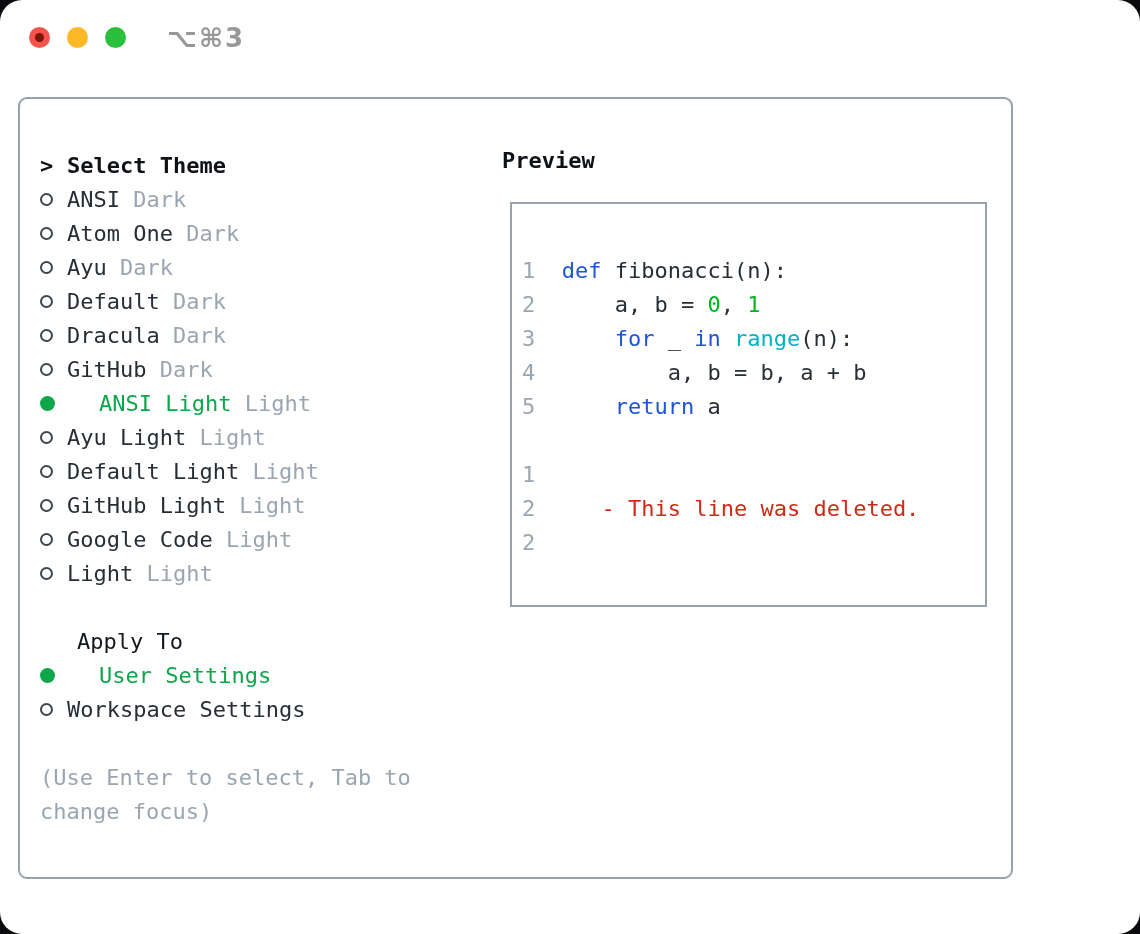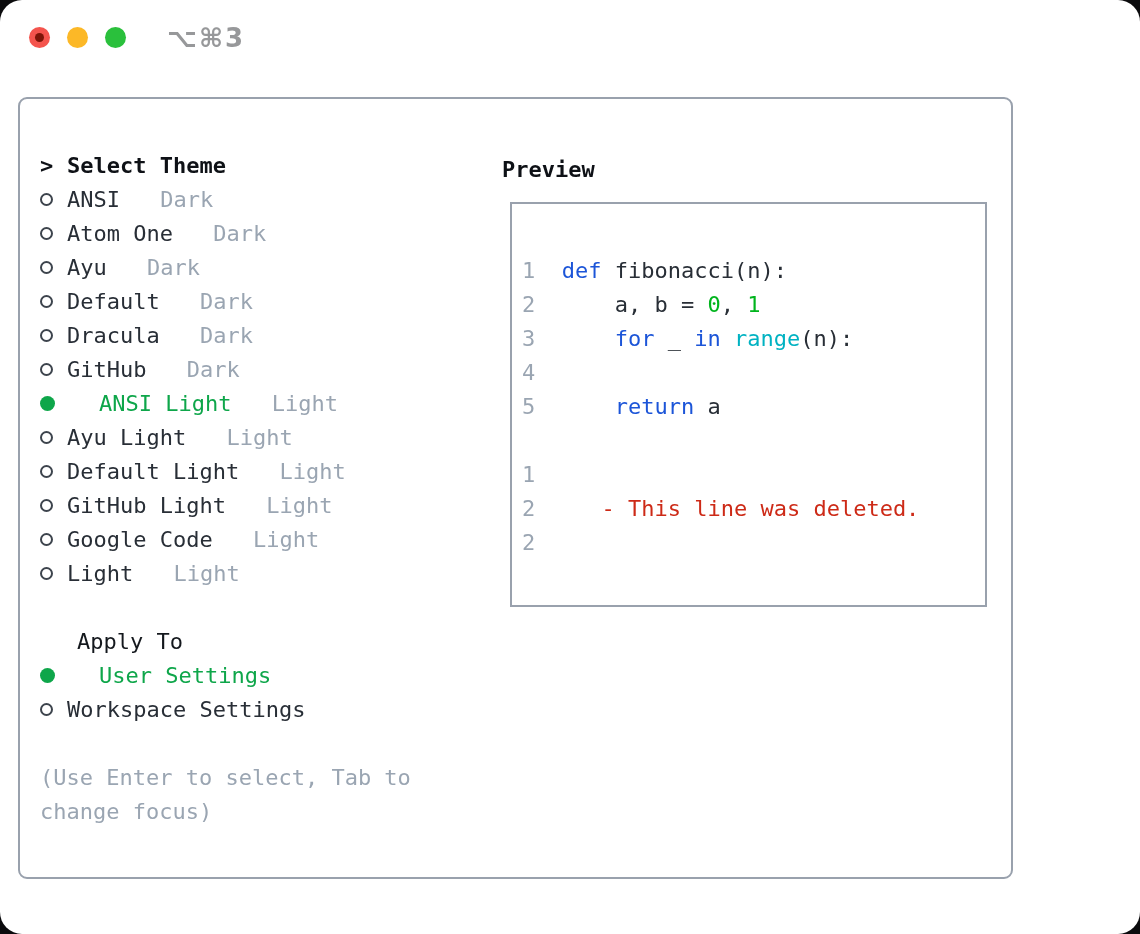--- a/index.html
+++ b/index.html
@@ -29,24 +29,24 @@
   .left{position:absolute;left:20px;top:49px;width:445px;}
   .row{height:34px;display:flex;align-items:center;white-space:pre;font-size:22px;color:var(--dark);}
   .marker{width:27px;flex:0 0 27px;display:flex;align-items:center;}
   .arrow{font-weight:bold;color:#0e1116;}
   .hdr{font-weight:bold;color:#0e1116;}
   .subhdr{color:#14181d;margin-left:10px;}
   .circle{width:13px;height:13px;border:2px solid #3d444d;border-radius:50%;box-sizing:border-box;}
   .circle.filled{width:15px;height:15px;border:none;background:var(--uigreen);}
   .nm{color:var(--dark);}
   .opt.sel .nm{color:var(--uigreen);margin-left:32px;}
-  .tag{color:var(--gray);margin-left:27px;}
+  .tag{color:var(--gray);}
   .hint-row{height:34px;display:flex;align-items:center;white-space:pre;font-size:22px;color:var(--gray);}
   
-  .preview-label{position:absolute;left:482px;top:49px;height:34px;display:flex;align-items:flex-end;font-size:22px;}
+  .preview-label{position:absolute;left:482px;top:49px;height:34px;display:flex;align-items:flex-start;font-size:22px;}
   .preview-box{
     position:absolute;left:490px;top:103px;width:477px;height:405px;
     border:2px solid var(--border);box-sizing:border-box;background:#fff;
   }
   #code{position:absolute;left:10px;top:49px;}
   .code-line{height:34px;display:flex;align-items:center;white-space:pre;font-size:22px;}
   .c-ln{color:var(--gray);}
   .c-kw{color:var(--blue);}
   .c-fn{color:var(--cyan);}
   .c-num{color:var(--codegreen);}
@@ -112,21 +112,21 @@
 
     <div class="preview-label">
       <span class="hdr">Preview</span>
     </div>
 
     <div class="preview-box">
       <div id="code">
           <div class="code-line"><span class="c-ln">1  </span><span class="c-kw">def</span><span class="c-tx"> fibonacci(n):</span></div>
           <div class="code-line"><span class="c-ln">2  </span><span class="c-tx">    a, b = </span><span class="c-num">0</span><span class="c-tx">, </span><span class="c-num">1</span></div>
           <div class="code-line"><span class="c-ln">3  </span><span class="c-tx">    </span><span class="c-kw">for</span><span class="c-tx"> _ </span><span class="c-kw">in</span><span class="c-tx"> </span><span class="c-fn">range</span><span class="c-tx">(n):</span></div>
-          <div class="code-line"><span class="c-ln">4  </span></div>
+          <div class="code-line"><span class="c-ln">4  </span><span class="c-tx">        a, b = b, a + b</span></div>
           <div class="code-line"><span class="c-ln">5  </span><span class="c-tx">    </span><span class="c-kw">return</span><span class="c-tx"> a</span></div>
           <div class="code-line"></div>
           <div class="code-line"><span class="c-ln">1       </span></div>
           <div class="code-line"><span class="c-ln">2     </span><span class="c-del">- This line was deleted.</span></div>
           <div class="code-line"><span class="c-ln">2     </span></div>
         </div>
     </div>
 
   </div>
 </div>

